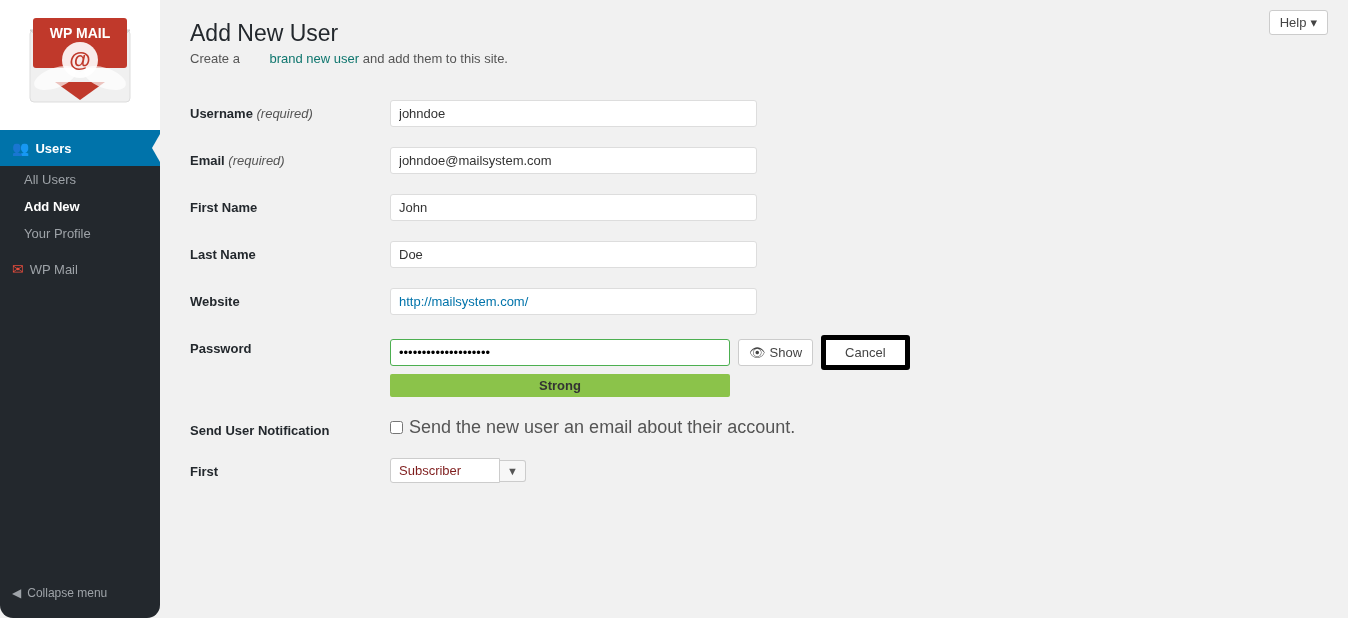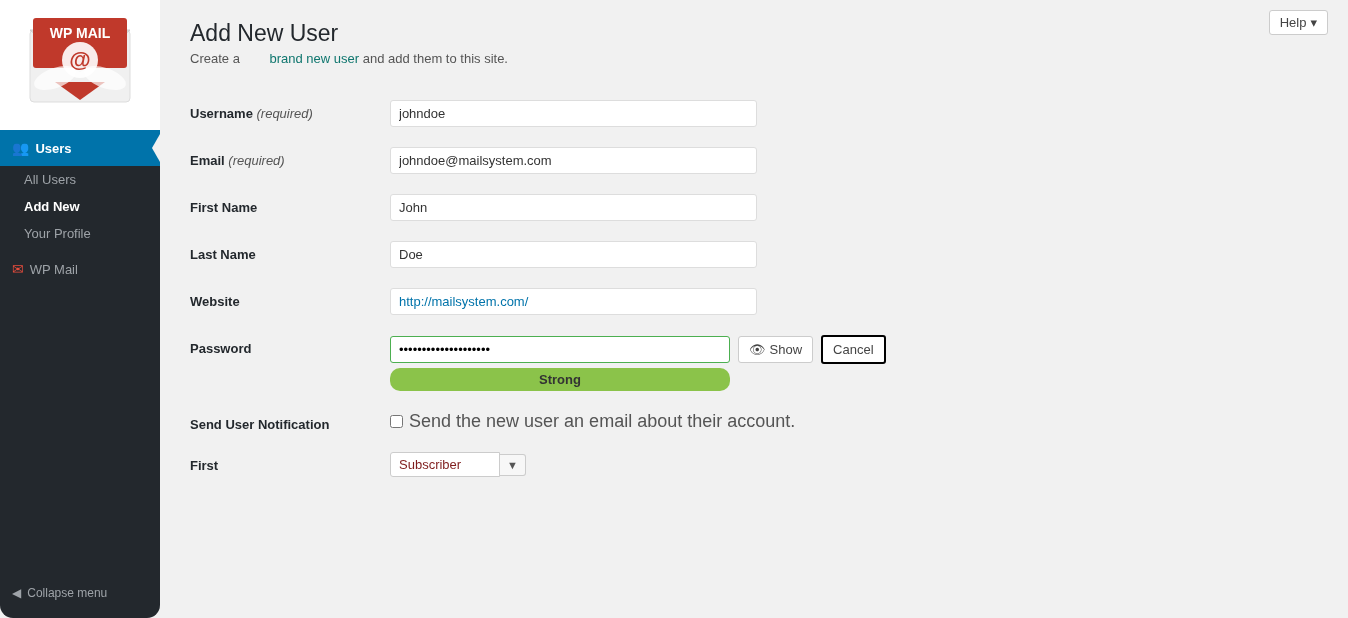--- a/index.html
+++ b/index.html
@@ -162,21 +162,21 @@
       padding: 5px 8px;
       border: 1px solid #4caf50;
       border-radius: 3px;
       font-size: 13px;
       background: #fff;
       outline: none;
     }
     .password-strength-bar {
       width: 340px;
       background: #8bc34a;
-      border-radius: 10px;
+      border-radius: 2px;
       padding: 4px;
       text-align: center;
       font-weight: 700;
       font-size: 13px;
       color: #333;
       margin-top: 4px;
     }
     .show-button {
       background: #fff;
       border: 1px solid #ccc;
@@ -184,23 +184,23 @@
       padding: 5px 10px;
       cursor: pointer;
       font-size: 13px;
       display: flex;
       align-items: center;
       gap: 4px;
       color: #444;
     }
     .cancel-button {
       background: #fff;
-      border: 2px solid #000000;
+      border: 5px solid #000000;
       border-radius: 3px;
-      padding: 5px 10px;
+      padding: 5px 19px;
       cursor: pointer;
       font-size: 13px;
       color: #444;
     }
 
     
     .notification-row {
       display: flex;
       align-items: center;
       gap: 6px;

